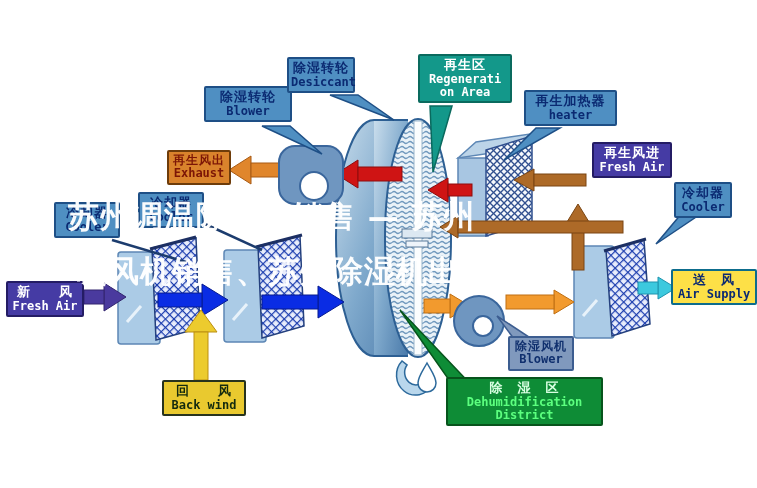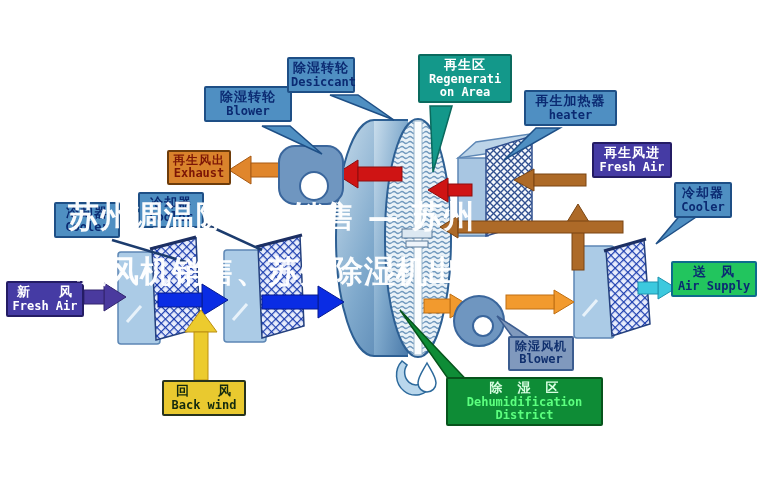--- a/index.html
+++ b/index.html
@@ -13,21 +13,21 @@
   .label .en{font-size:12px;font-weight:bold;letter-spacing:0px;
              font-family:"DejaVu Sans Mono",monospace;}
   .blue   {background:#4f8fc2;border-color:#1e4f86;color:#0b2a72;}
   .teal   {background:#13988a;border-color:#0a6a5e;color:#ffffff;}
   .orange {background:#d9832c;border-color:#6e3c0a;color:#7c1606;}
   .indigo {background:#453ba4;border-color:#241c64;color:#ffffff;}
   .yellow {background:#e9c92f;border-color:#27331d;color:#132a0e;}
   .slate  {background:#8099bd;border-color:#3c5d90;color:#10306e;}
   .green  {background:#0e8c36;border-color:#07541c;color:#d9ffe2;}
   .green .en{color:#5cff7f;}
-  .cyan   {background:#22c55e;border-color:#0d6c8c;color:#0b2a72;}
+  .cyan   {background:#fde047;border-color:#0d6c8c;color:#0b2a72;margin-top:8px;}
   .wm{position:absolute;z-index:9;color:rgba(255,255,255,0.97);font-weight:bold;
       font-size:31px;white-space:nowrap;letter-spacing:1px;pointer-events:none;
       font-family:"DejaVu Sans",sans-serif;}
 </style>
 </head>
 <body>
 
 <div id="stage">
 
   <svg id="diagram-svg" width="757" height="488" viewBox="0 0 757 488">

